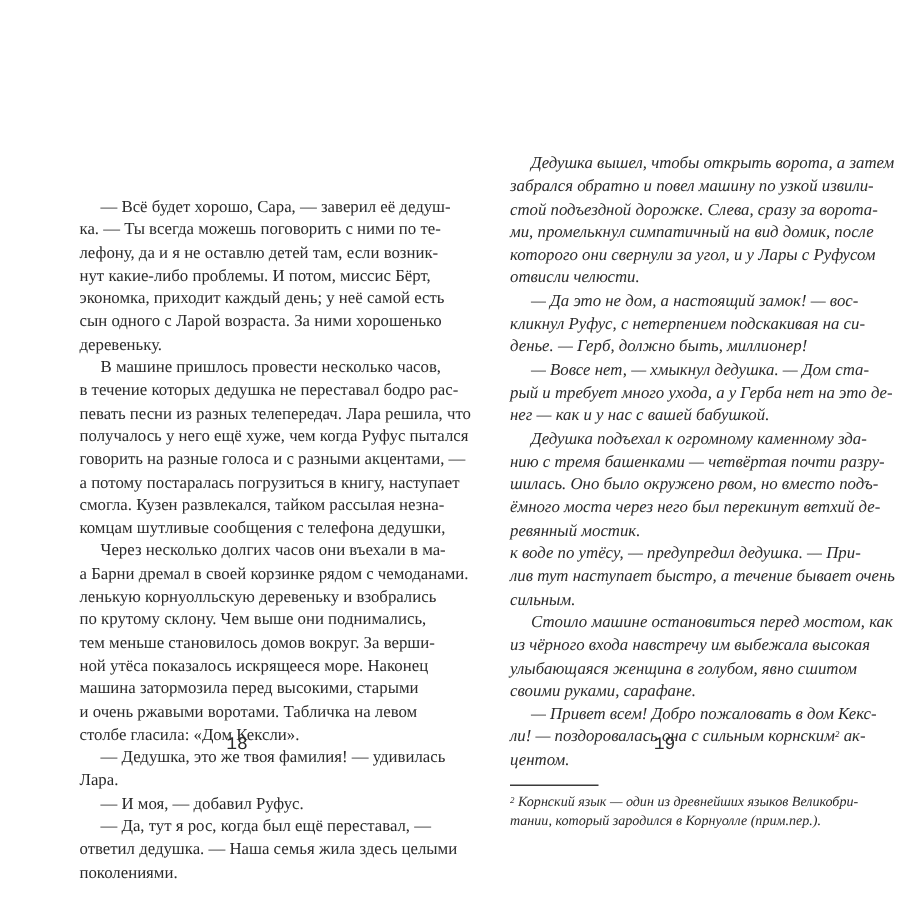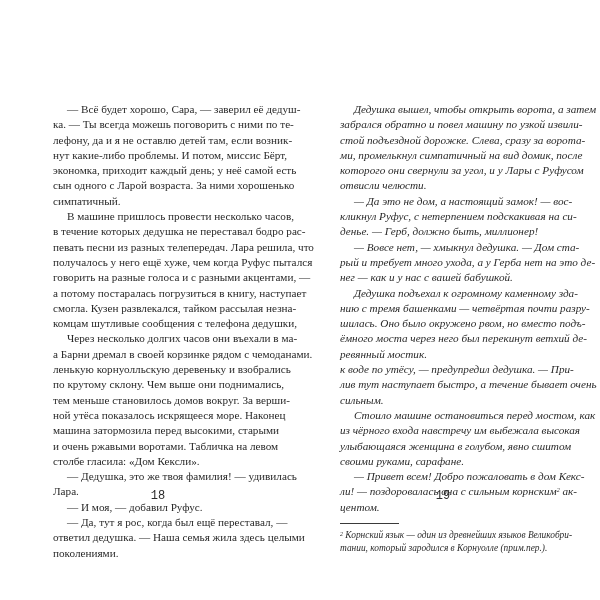--- a/index.html
+++ b/index.html
@@ -2,21 +2,21 @@
 <html><head>
 <meta charset="utf-8">
 <style>
   html, body { margin: 0; padding: 0; background: #ffffff; }
   body { width: 600px; height: 600px; position: relative; overflow: hidden;
          font-family: "Liberation Serif", "DejaVu Serif", serif; color: #2a2a2a; }
   .page { position: absolute; top: 0; height: 600px; }
   .page-left { left: 0; width: 300px; }
   .page-right { left: 300px; width: 300px; }
   .column { position: absolute; top: 102px; width: 211px; }
-  .page-left .column { left: 53px; }
+  .page-left .column { left: 53px; margin-top: 29px; }
   .page-right .column { left: 40px; width: 210px; font-style: italic; }
   .line { display: block; font-size: 11.2px; line-height: 15.3px; height: 15.3px;
           white-space: nowrap; text-align: justify; text-align-last: justify; }
   .line.last { text-align-last: left; }
   .line.indent { text-indent: 14px; }
   .footnote-rule { width: 59px; height: 0; border-top: 1px solid #3a3a3a; margin-top: 8px; margin-bottom: 5px; }
   .footnote .line { font-size: 9.4px; line-height: 13px; height: 13px; }
   sup { font-size: 6px; vertical-align: top; position: relative; top: -1px; }
   .page-number { position: absolute; top: 489px; font-size: 12px; width: 40px; text-align: center; font-family: Liberation Mono, monospace; }
   .page-left .page-number { left: 138px; }
@@ -26,21 +26,21 @@
 <body>
 
 <div class="page page-left">
   <div class="column" id="left-col">
       <span class="line indent"><span>— Всё будет хорошо, Сара, — заверил её дедуш-</span></span>
       <span class="line"><span>ка. — Ты всегда можешь поговорить с ними по те-</span></span>
       <span class="line"><span>лефону, да и я не оставлю детей там, если возник-</span></span>
       <span class="line"><span>нут какие-либо проблемы. И потом, миссис Бёрт,</span></span>
       <span class="line"><span>экономка, приходит каждый день; у неё самой есть</span></span>
       <span class="line"><span>сын одного с Ларой возраста. За ними хорошенько</span></span>
-      <span class="line last"><span>симпатичный.</span></span>
+      <span class="line last"><span>деревеньку.</span></span>
       <span class="line indent"><span>В машине пришлось провести несколько часов,</span></span>
       <span class="line"><span>в течение которых дедушка не переставал бодро рас-</span></span>
       <span class="line"><span>певать песни из разных телепередач. Лара решила, что</span></span>
       <span class="line"><span>получалось у него ещё хуже, чем когда Руфус пытался</span></span>
       <span class="line"><span>говорить на разные голоса и с разными акцентами, —</span></span>
       <span class="line"><span>а потому постаралась погрузиться в книгу, наступает</span></span>
       <span class="line"><span>смогла. Кузен развлекался, тайком рассылая незна-</span></span>
       <span class="line"><span>комцам шутливые сообщения с телефона дедушки,</span></span>
       <span class="line indent"><span>Через несколько долгих часов они въехали в ма-</span></span>
       <span class="line last"><span>а Барни дремал в своей корзинке рядом с чемоданами.</span></span>

